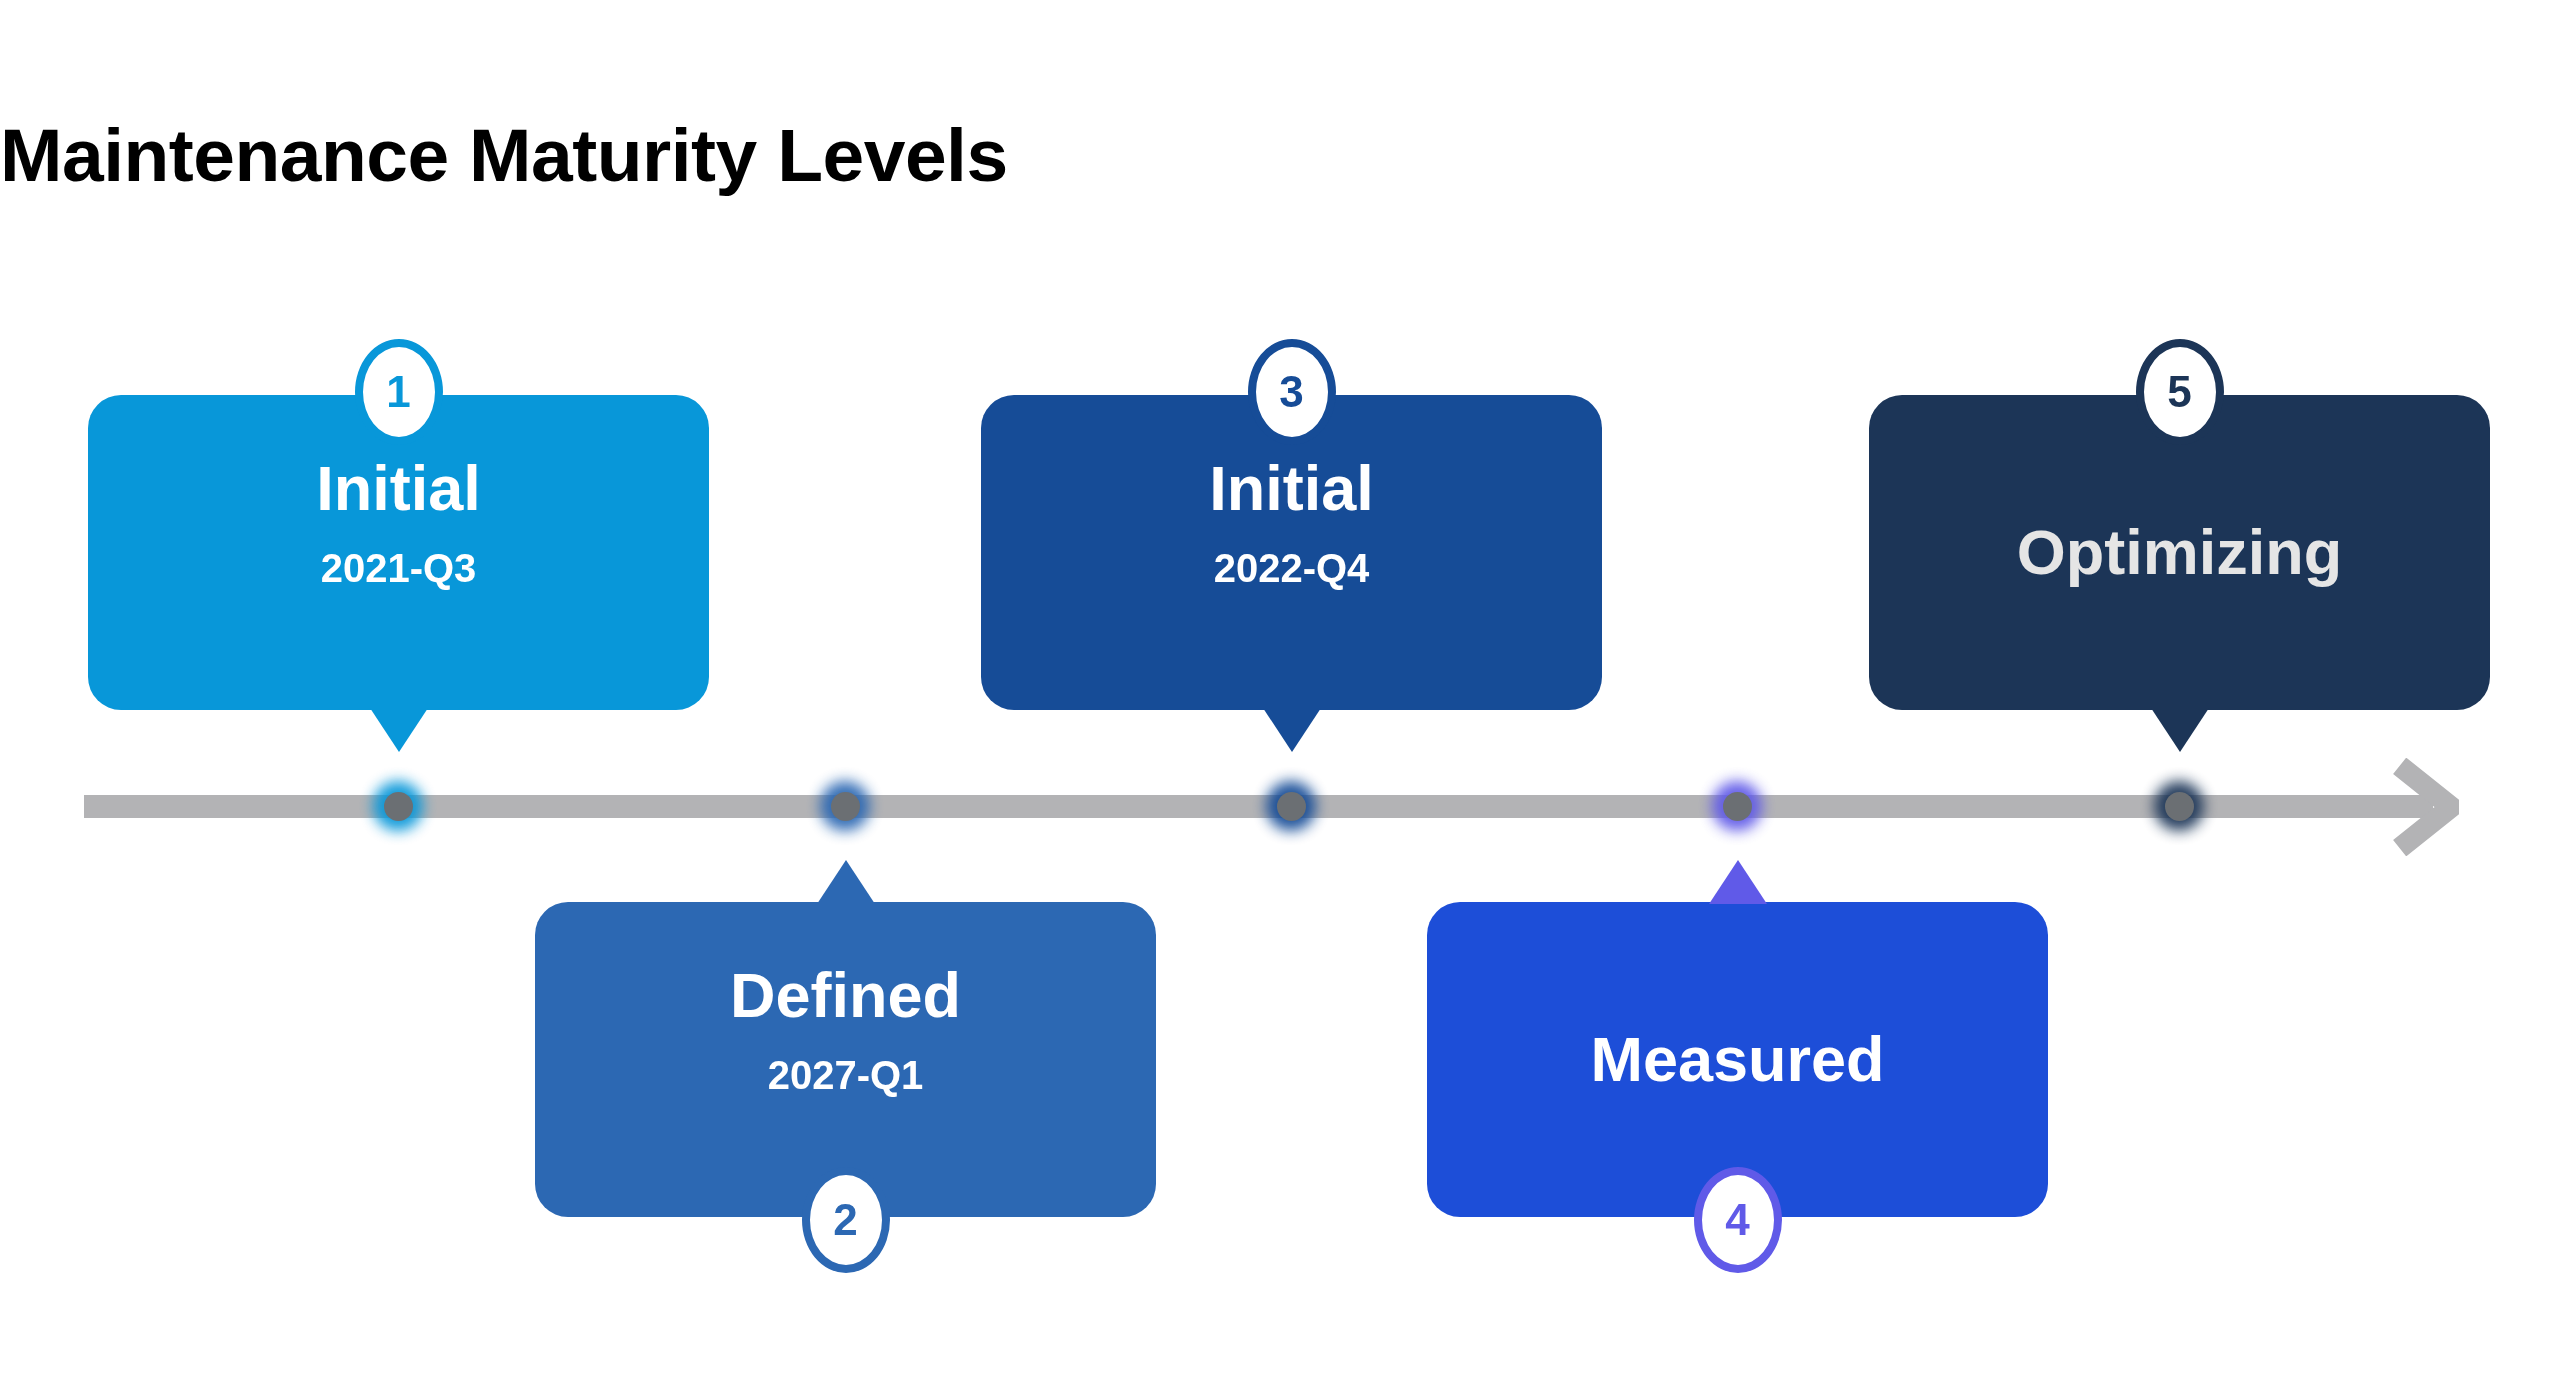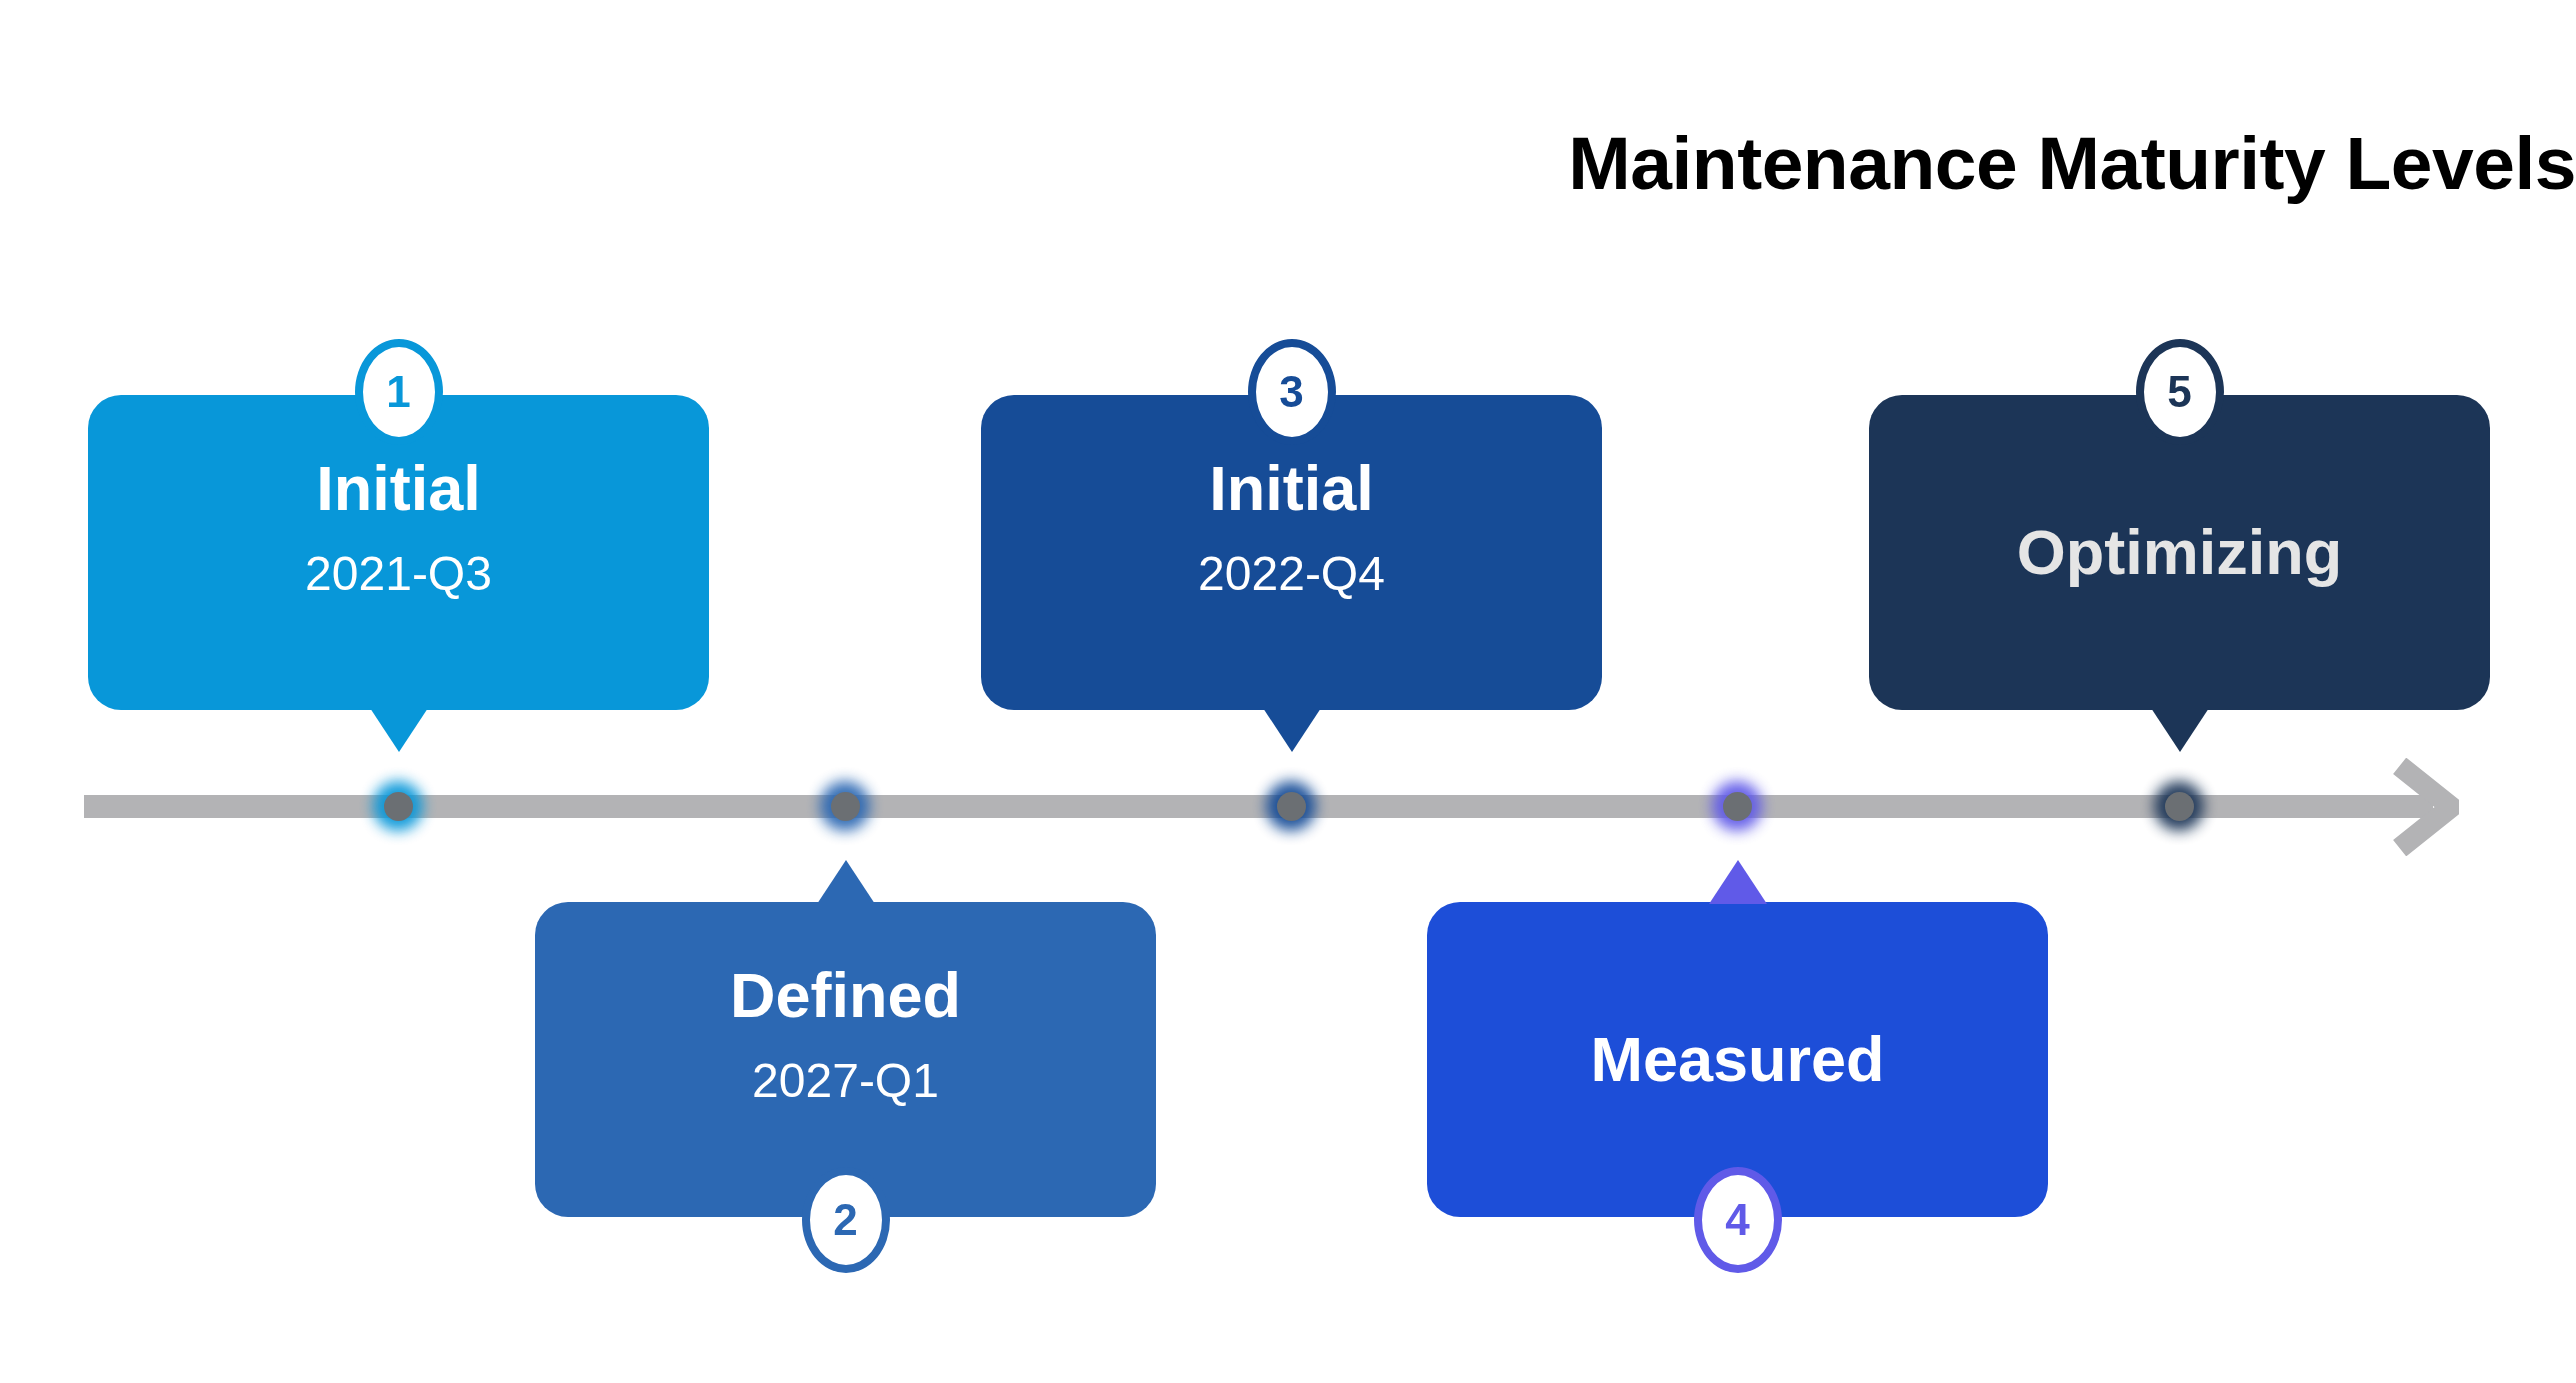--- a/index.html
+++ b/index.html
@@ -8,22 +8,22 @@
     width:2576px; height:1383px;
     font-family:"Liberation Sans", sans-serif;
     position:relative;
     overflow:hidden;
   }
 
   
   #chart-title {
     position:absolute;
     left:0; right:0;
-    top:120px;
-    text-align:right;
+    top:112px;
+    text-align:left;
     font-size:75px;
     font-weight:bold;
     color:#000000;
     letter-spacing:-0.5px;
     white-space:nowrap;
   }
 
   
   #timeline-axis {
     position:absolute;
@@ -79,22 +79,22 @@
   }
   .milestone-card.has-date { justify-content:flex-start; padding-top:60px; }
   .card-title {
     font-size:63px;
     font-weight:bold;
     line-height:1.05;
     text-align:center;
     white-space:nowrap;
   }
   .card-date {
-    font-size:48px;
-    font-weight:normal;
+    font-size:40px;
+    font-weight:bold;
     text-align:center;
     margin-top:25px;
     white-space:nowrap;
   }
   .card-date:empty { display:none; }
 
   
   .card-pointer {
     position:absolute;
     width:0; height:0;

